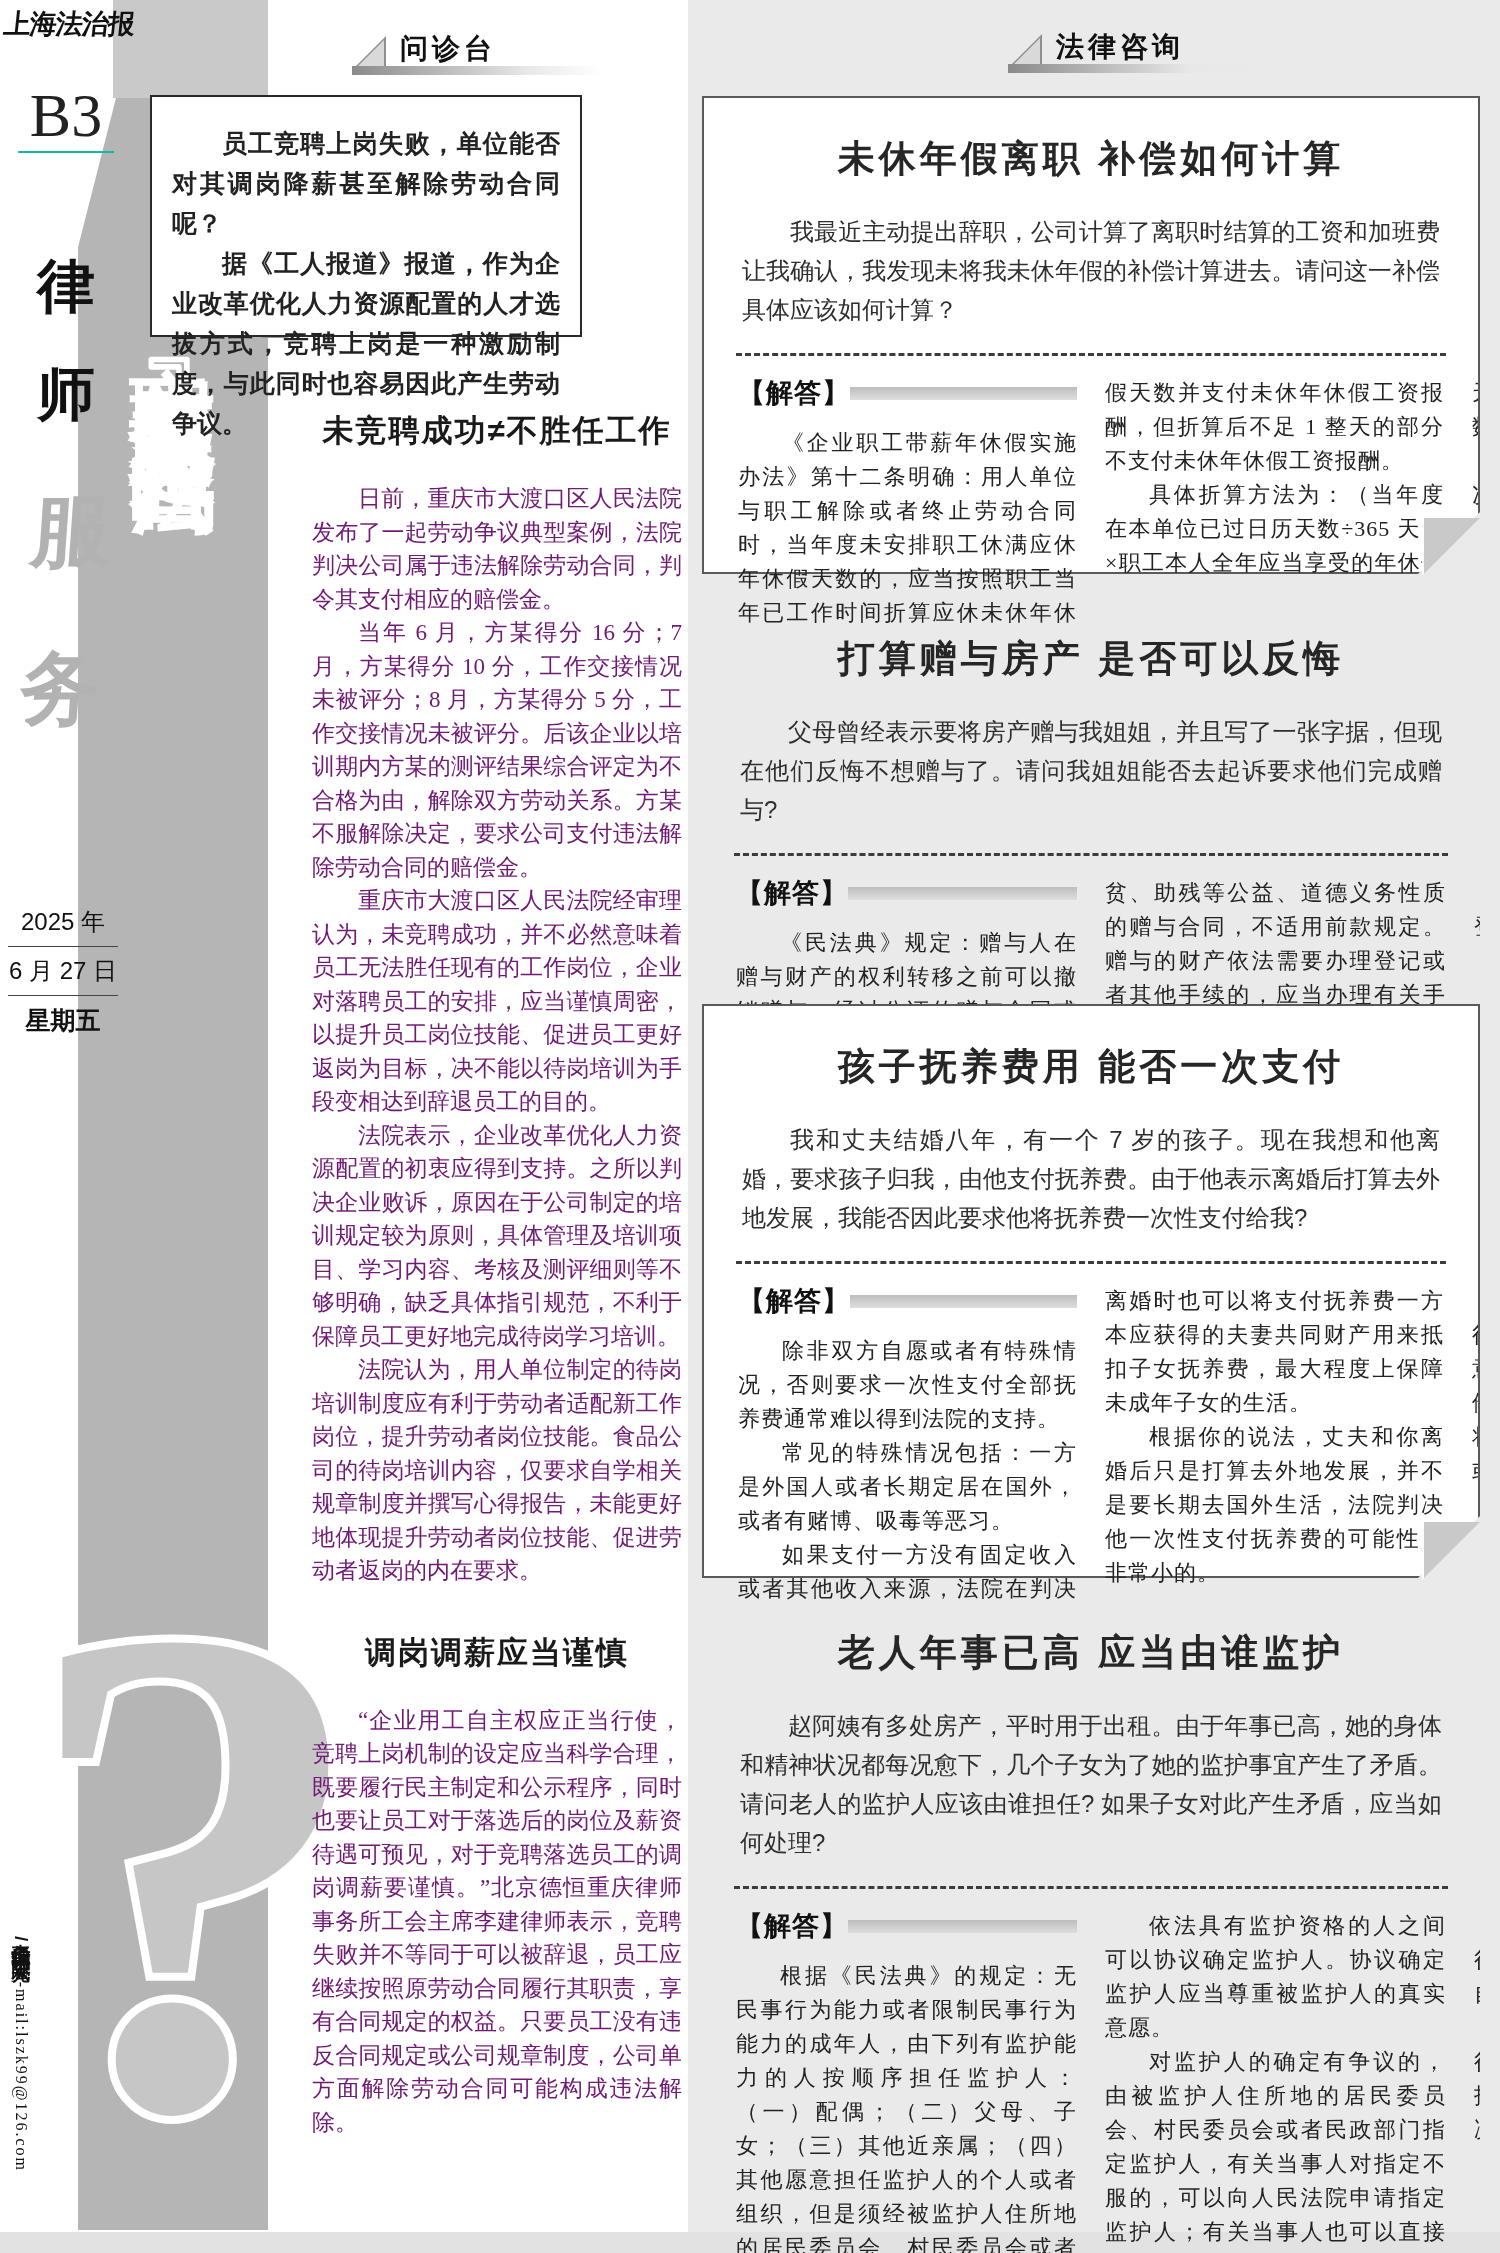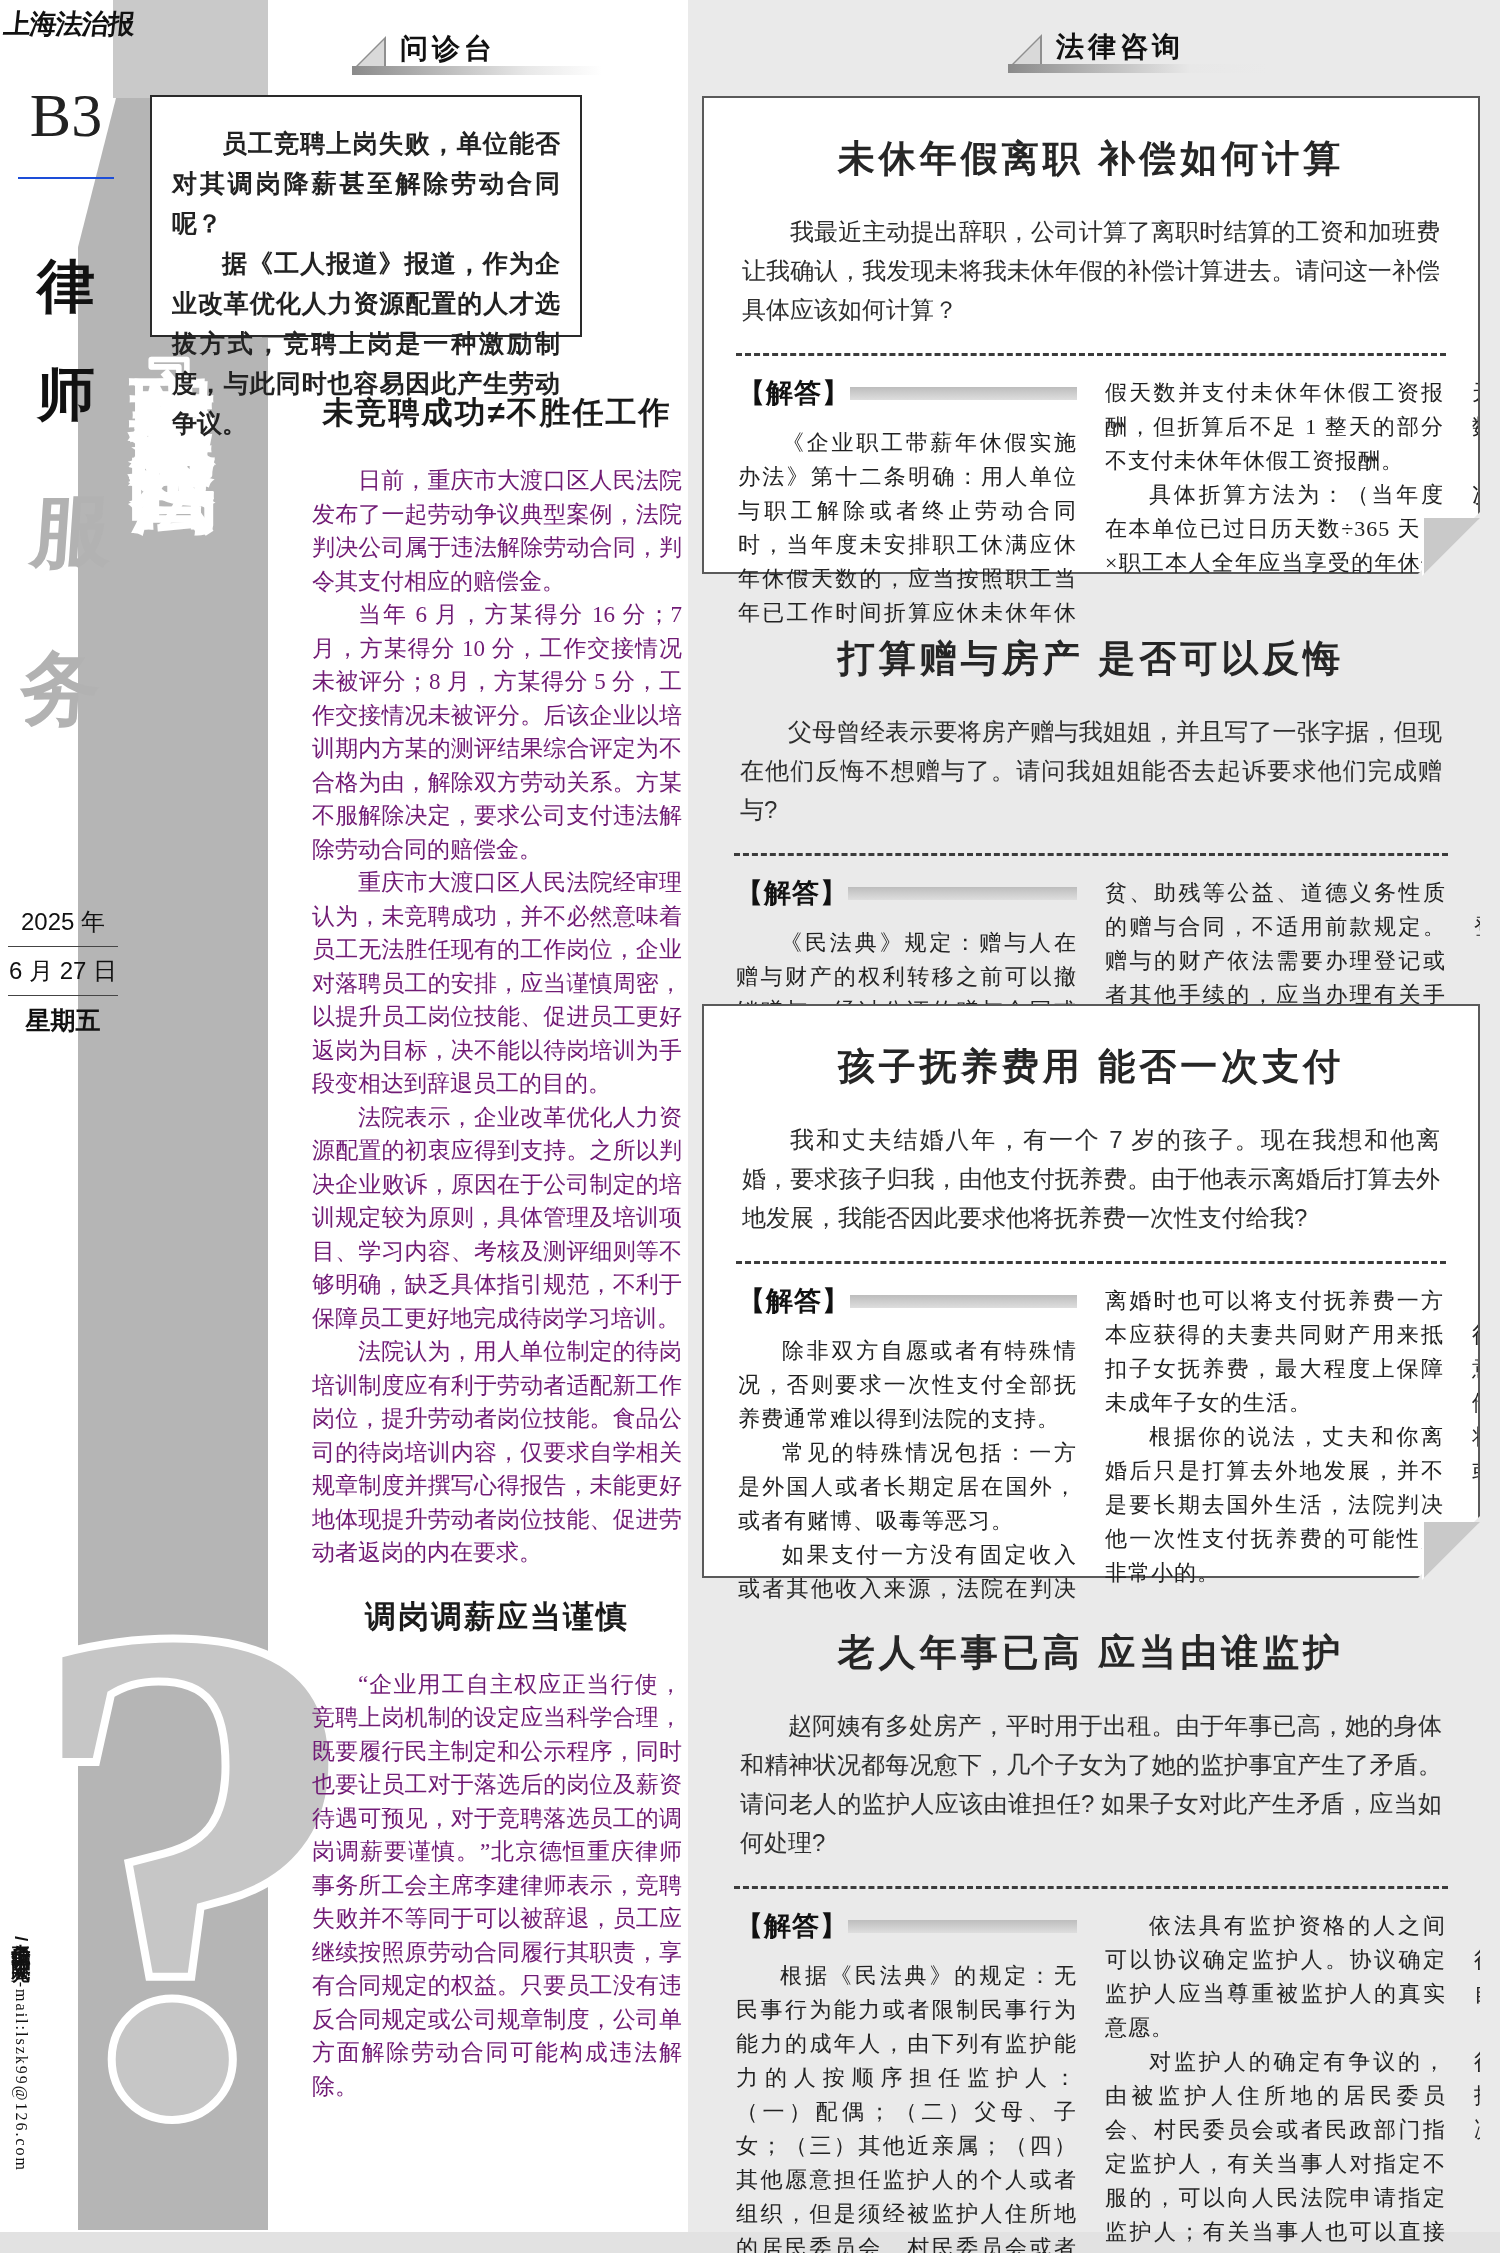--- a/index.html
+++ b/index.html
@@ -8,21 +8,21 @@
     position:relative; width:1500px; height:2253px; overflow:hidden;
     font-family:"Liberation Sans", sans-serif; color:#1c1c1c;
   }
   .abs { position:absolute; }
 
   
   .brand { left:4px; top:6px; width:150px; font-family:"Liberation Serif", serif;
     font-weight:bold; font-size:27px; letter-spacing:-1px; transform:skewX(-6deg); color:#111; }
   .pageno { left:18px; top:80px; width:96px; text-align:center;
     font-family:"Liberation Serif", serif; font-size:62px; color:#222;
-    padding-bottom:26px; border-bottom:2px solid #1d4ed8; }
+    border-bottom:2px solid #14b8a6; }
   .sec1 { left:30px; top:232px; width:72px; text-align:center;
     font-size:58px; font-weight:bold; line-height:108px; color:#111; }
   .sec2 { left:22px; top:452px; width:88px; text-align:center;
     font-family:"Liberation Serif", serif; font-size:80px; font-weight:bold;
     line-height:158px; color:#b2b2b2; transform:skewX(-4deg); }
   .dateblock { left:8px; top:898px; width:110px; text-align:center; font-size:24px; color:#111; }
   .dateblock .row { padding:8px 0; }
   .dateblock .rule { border-top:1px solid #444; }
   .dateblock .wk { font-weight:bold; font-size:25px; }
   .editor { left:8px; top:1928px; height:320px; writing-mode:vertical-rl;
@@ -58,21 +58,21 @@
 
   
   .introbox { left:150px; top:95px; width:432px; height:242px; background:#ffffff;
     border:2px solid #2a2a2a; padding:26px 20px 0 20px; z-index:3; }
   .introbox p { font-size:25px; line-height:40px; font-weight:600; color:#222;
     text-align:justify; text-indent:2em; }
 
   
   .article { left:312px; top:366px; width:370px; }
   .article h2 { text-align:center; font-size:31px; font-weight:bold; color:#1a1a1a;
-    letter-spacing:2px; margin:26px 0 30px 0; }
+    letter-spacing:2px; margin:44px 0 30px 0; }
   .article p { font-family:"Liberation Serif", serif; font-size:23px; line-height:33.5px;
     color:#701a75; text-align:justify; text-indent:2em; }
 
   
   .rightpanel { left:688px; top:0; width:812px; height:2253px; background:#eaeaea; }
   .bottomstrip { left:0; top:2232px; width:1500px; height:21px; background:#e2e2e2; }
 
   .qabox { position:absolute; width:778px; }
   .qabox.bordered { background:#ffffff; border:2px solid #5a5a5a; }
   .qa1 { left:702px; top:96px;  height:478px; }

